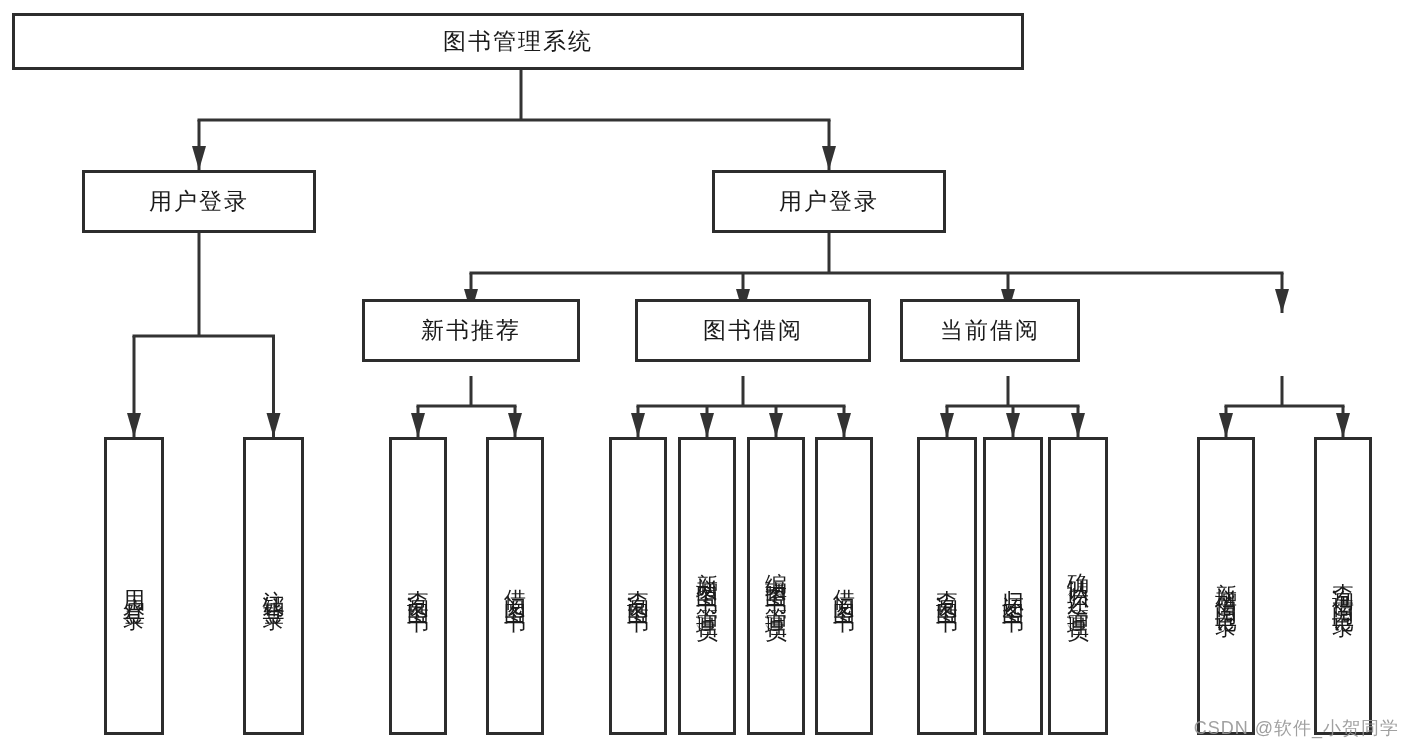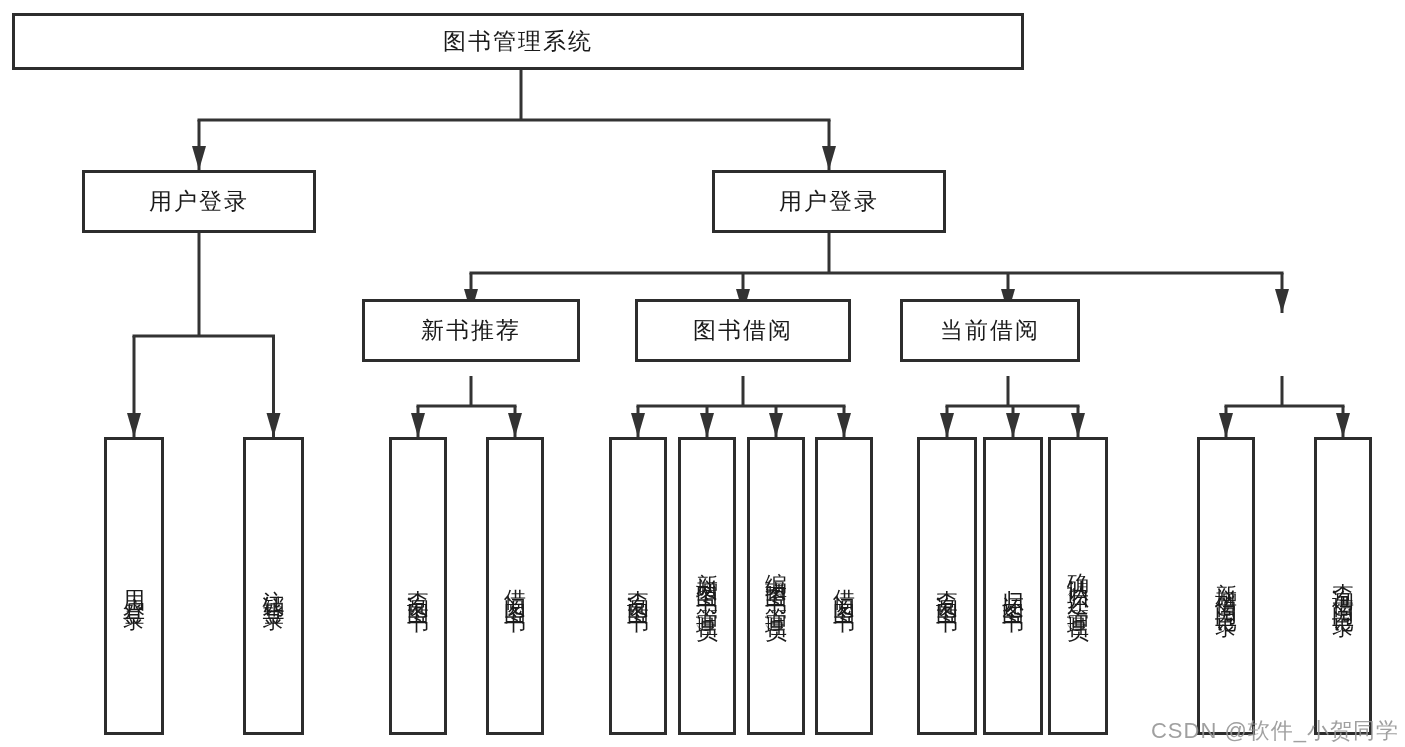--- a/index.html
+++ b/index.html
@@ -45,21 +45,21 @@
     white-space: nowrap;
   }
   .root-box  { left: 12px;  top: 13px;  width: 1012px; height: 57px; }
   .lv2       { top: 170px; height: 63px; }
   .lv3       { top: 299px; height: 63px; }
   .leaf      { top: 437px; height: 298px; }
   .watermark {
     position: absolute;
     top: 716px;
     right: 6px;
-    font-size: 22px;
+    font-size: 18px;
     letter-spacing: 1px;
     color: rgba(150,150,150,0.9);
     white-space: nowrap;
     z-index: 5;
   }
 </style>
 </head>
 <body>
 
 <div class="stage">
@@ -121,21 +121,21 @@
   <div class="box lv2" style="left:82px; width:234px;">
     <span class="lbl">用户登录</span>
   </div>
   <div class="box lv2" style="left:712px; width:234px;">
     <span class="lbl">用户登录</span>
   </div>
 
   <div class="box lv3" style="left:362px; width:218px;">
     <span class="lbl">新书推荐</span>
   </div>
-  <div class="box lv3" style="left:635px; width:216px;">
+  <div class="box lv3" style="left:635px; width:236px;">
     <span class="lbl">图书借阅</span>
   </div>
   <div class="box lv3" style="left:900px; width:180px;">
     <span class="lbl">当前借阅</span>
   </div>
 
   <div class="box vert leaf" style="left:104px; width:60px;">
     <span class="lbl">用户登录</span>
   </div>
   <div class="box vert leaf" style="left:243px; width:61px;">

